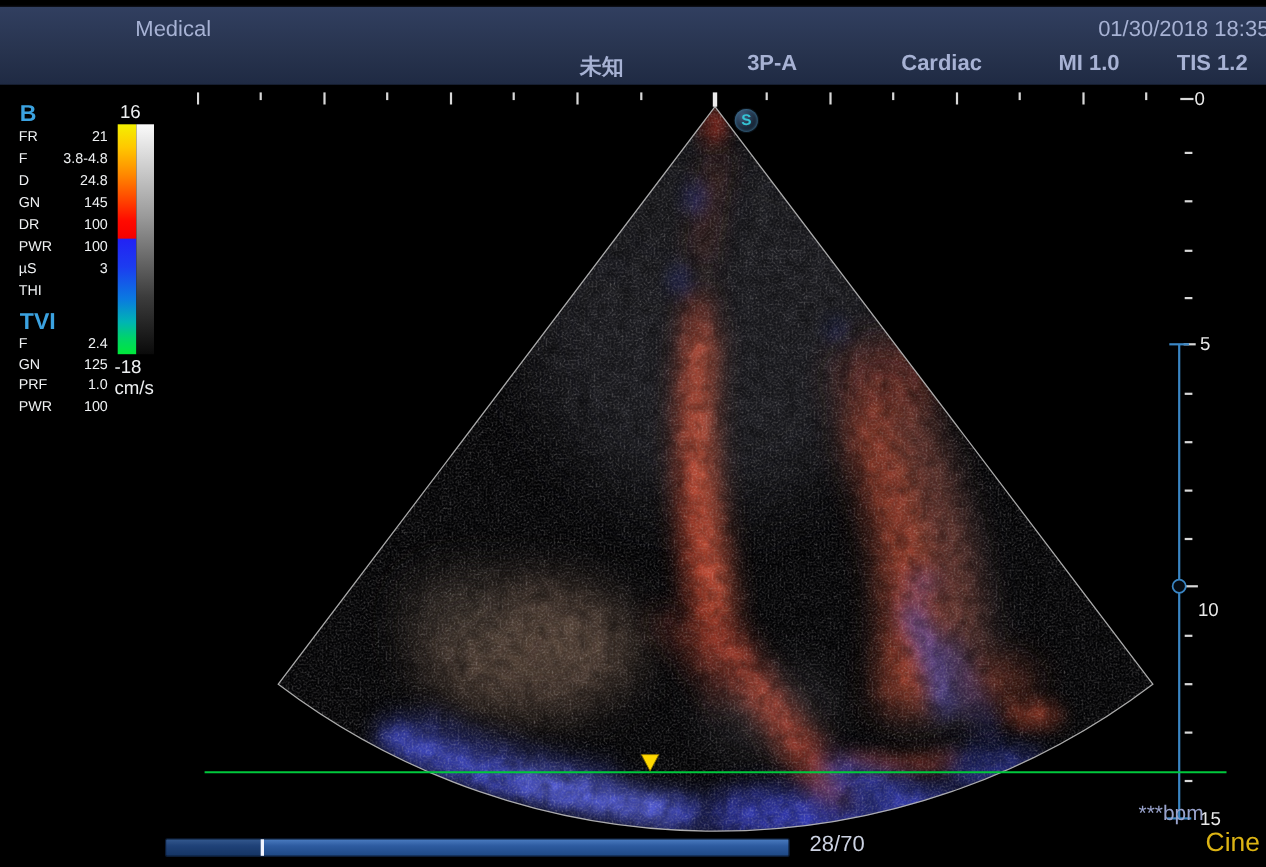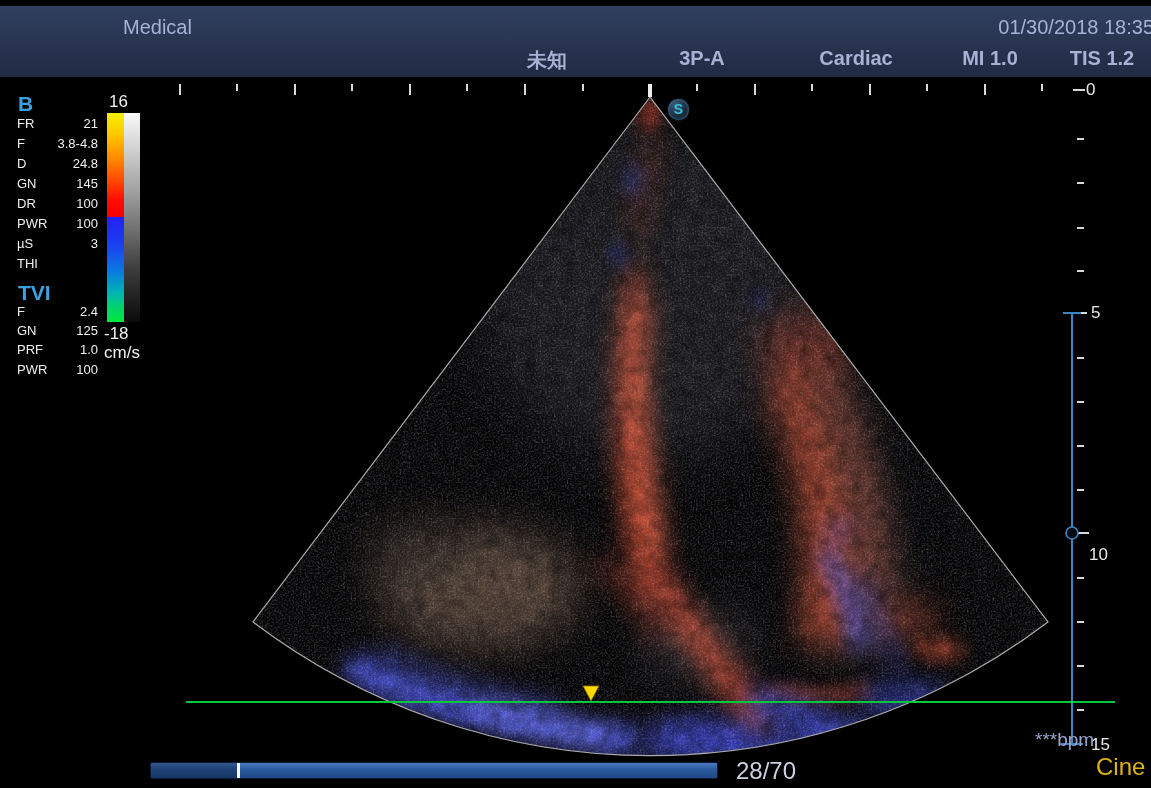--- a/index.html
+++ b/index.html
@@ -45,21 +45,21 @@
   #cine-label { position:absolute; left:1096px; top:753px; color:#dcb414; font-size:24px; z-index:5; }
 
   
   #cinebar {
     position:absolute; left:150px; top:762px; width:568px; height:17px;
     background:linear-gradient(180deg,#4a7bc0 0%,#2d5ba0 40%,#1e4884 100%);
     border:1px solid #0c1c36; border-radius:2px; box-sizing:border-box;
   }
   #cinebar-done { position:absolute; left:0; top:0; width:87px; height:100%; background:rgba(4,12,34,0.32); }
   #cinebar-marker { position:absolute; left:86px; top:0; width:3px; height:100%; background:#f2f5ff; }
-  #frame-counter { position:absolute; left:736px; top:757px; color:#ccd2e2; font-size:24px; }
+  #frame-counter { position:absolute; left:736px; top:757px; color:#ccd2e2; font-size:20px; }
 
   
   #apex-tick { position:absolute; left:648px; top:84px; width:4px; height:13px; background:#ececec; z-index:3; }
   #s-marker {
     position:absolute; left:668px; top:99px; width:21px; height:21px; border-radius:50%;
     background:radial-gradient(circle at 35% 30%, #3f5c7e 0%, #1b2a3c 55%, #0e1823 100%);
     box-shadow:0 0 0 1px #0a1016, inset 0 0 3px #4a90b8;
     color:#35c3d4; font-size:14px; font-weight:bold; text-align:center; line-height:21px; z-index:4;
   }
   svg#overlay { position:absolute; left:0; top:0; z-index:1; }

